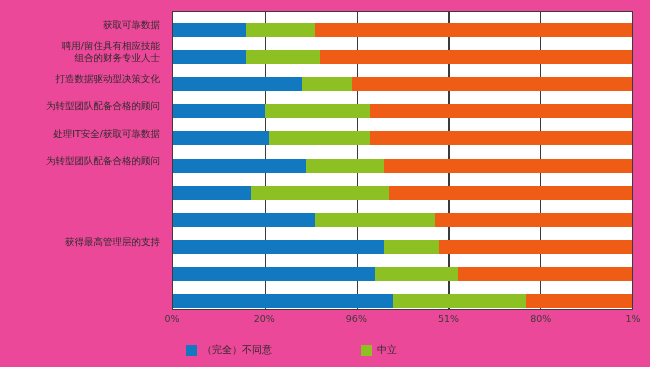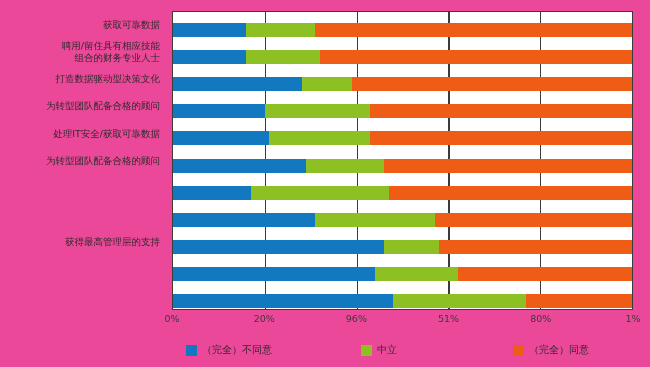--- a/index.html
+++ b/index.html
@@ -209,19 +209,15 @@
 
   <div id="legend">
       <div class="legend-item" style="position: absolute; left: 14px;">
         <span class="legend-swatch" style="background: rgb(18, 120, 191);"></span>
         <span>（完全）不同意</span>
       </div>
       <div class="legend-item" style="position: absolute; left: 189px;">
         <span class="legend-swatch" style="background: rgb(140, 192, 35);"></span>
         <span>中立</span>
       </div>
-      <div class="legend-item" style="position: absolute; left: 341px;">
-        <span class="legend-swatch" style="background: rgb(239, 92, 22);"></span>
-        <span>（完全）同意</span>
-      </div>
     </div>
 
 </div>
 
 </body></html>

